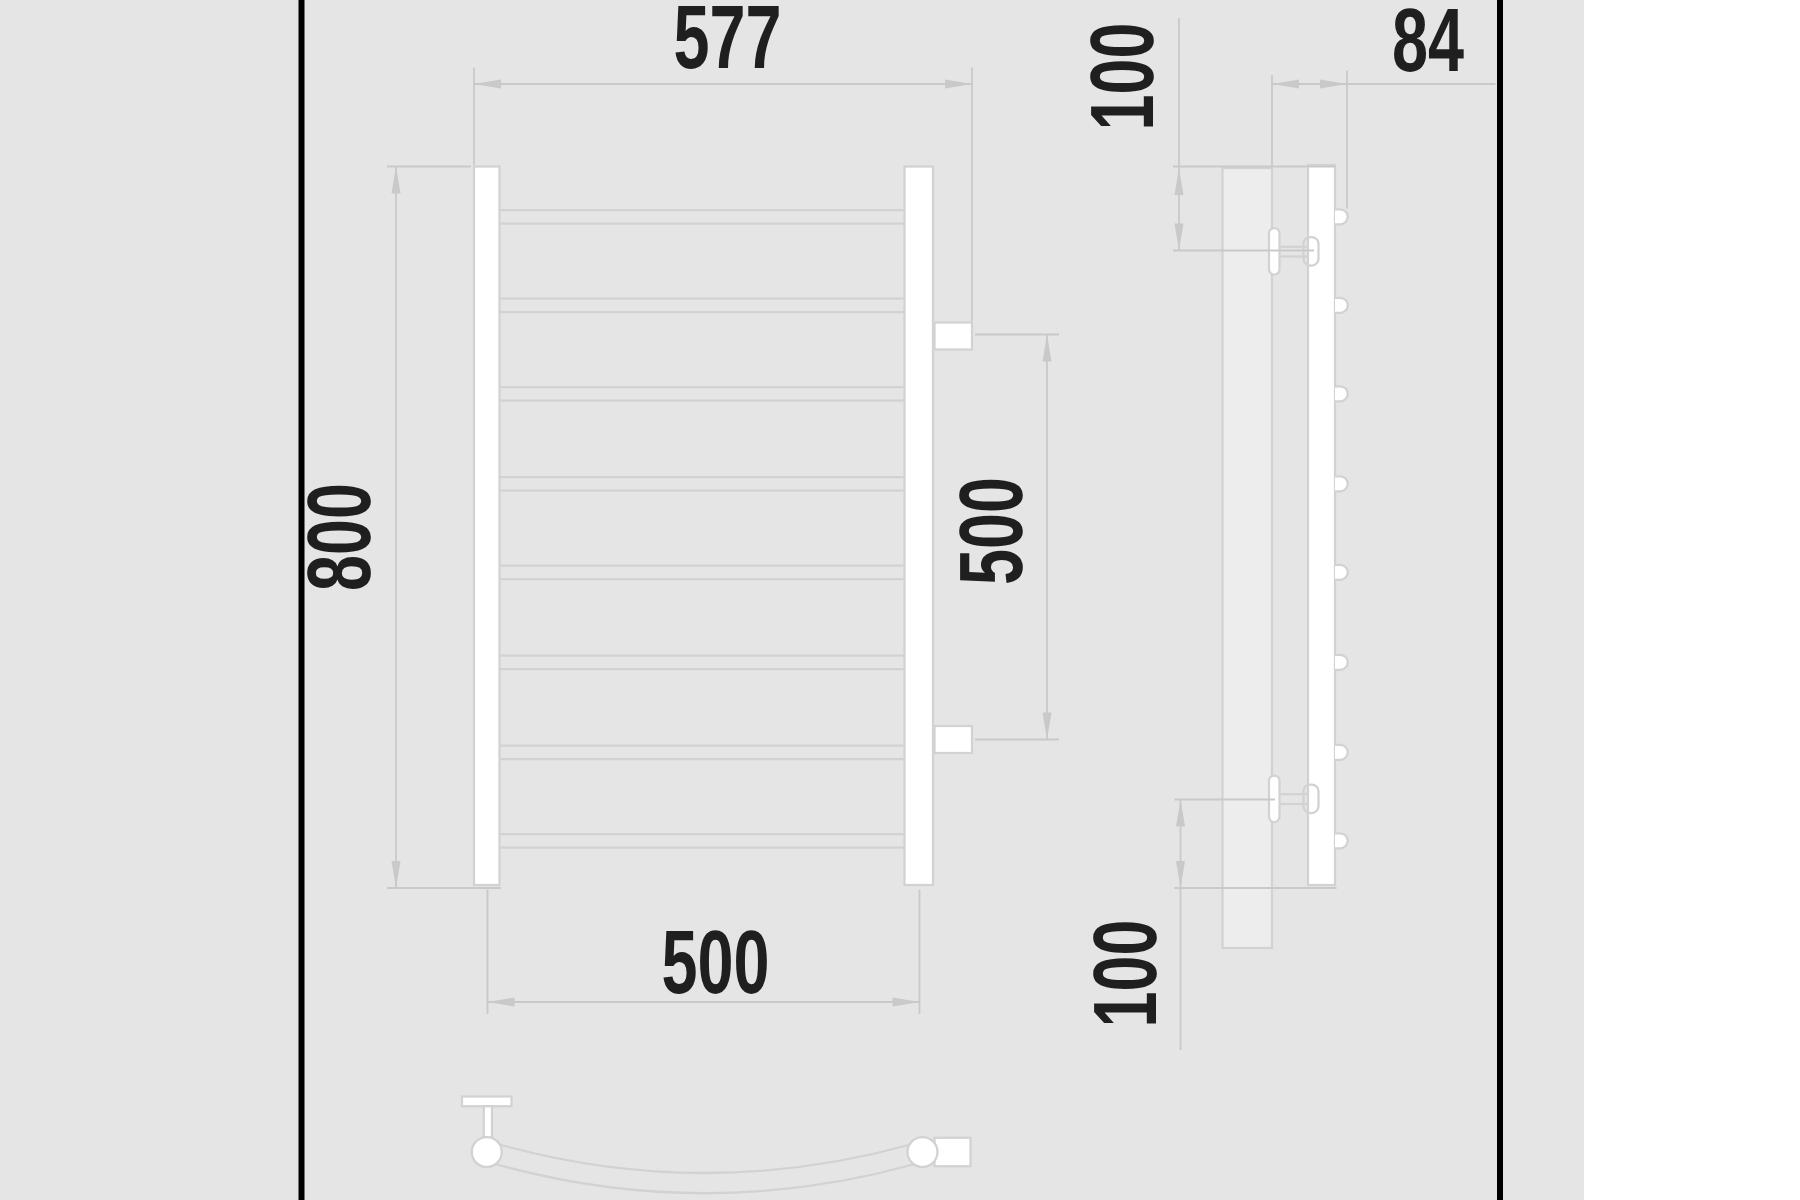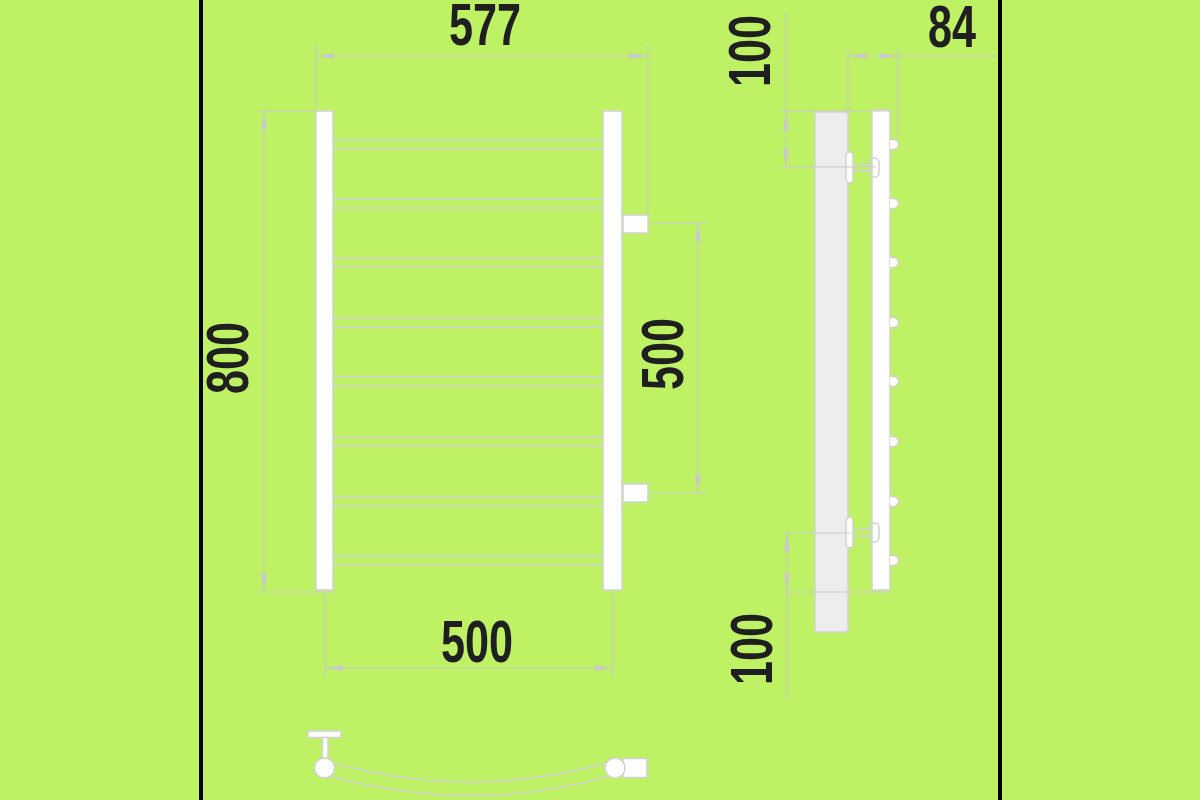--- a/index.html
+++ b/index.html
@@ -3,21 +3,21 @@
 <meta charset="utf-8">
 <style>
   :root{
     --line:#d2d2d2;
     --dim:#c9c9c9;
     --txt:#1f1f1f;
     --plate:#ededed;
     --frame:#000000;
   }
   html,body{margin:0;padding:0;background:#fff;}
-  .stage{position:relative;width:1200px;height:800px;background:#bef264;overflow:hidden;}
+  .stage{position:relative;width:1056px;height:800px;background:#e5e5e5;overflow:hidden;}
   svg{display:block;}
   text.dimlabel{
     font-family:"Liberation Sans","DejaVu Sans",sans-serif;
     font-weight:bold;
     font-size:60px;
     fill:var(--txt);
   }
   .objline{stroke:var(--line);stroke-width:1.5;fill:none;}
   .objfill{stroke:var(--line);stroke-width:1.5;fill:#ffffff;}
   .platefill{stroke:var(--line);stroke-width:1.5;fill:var(--plate);}

